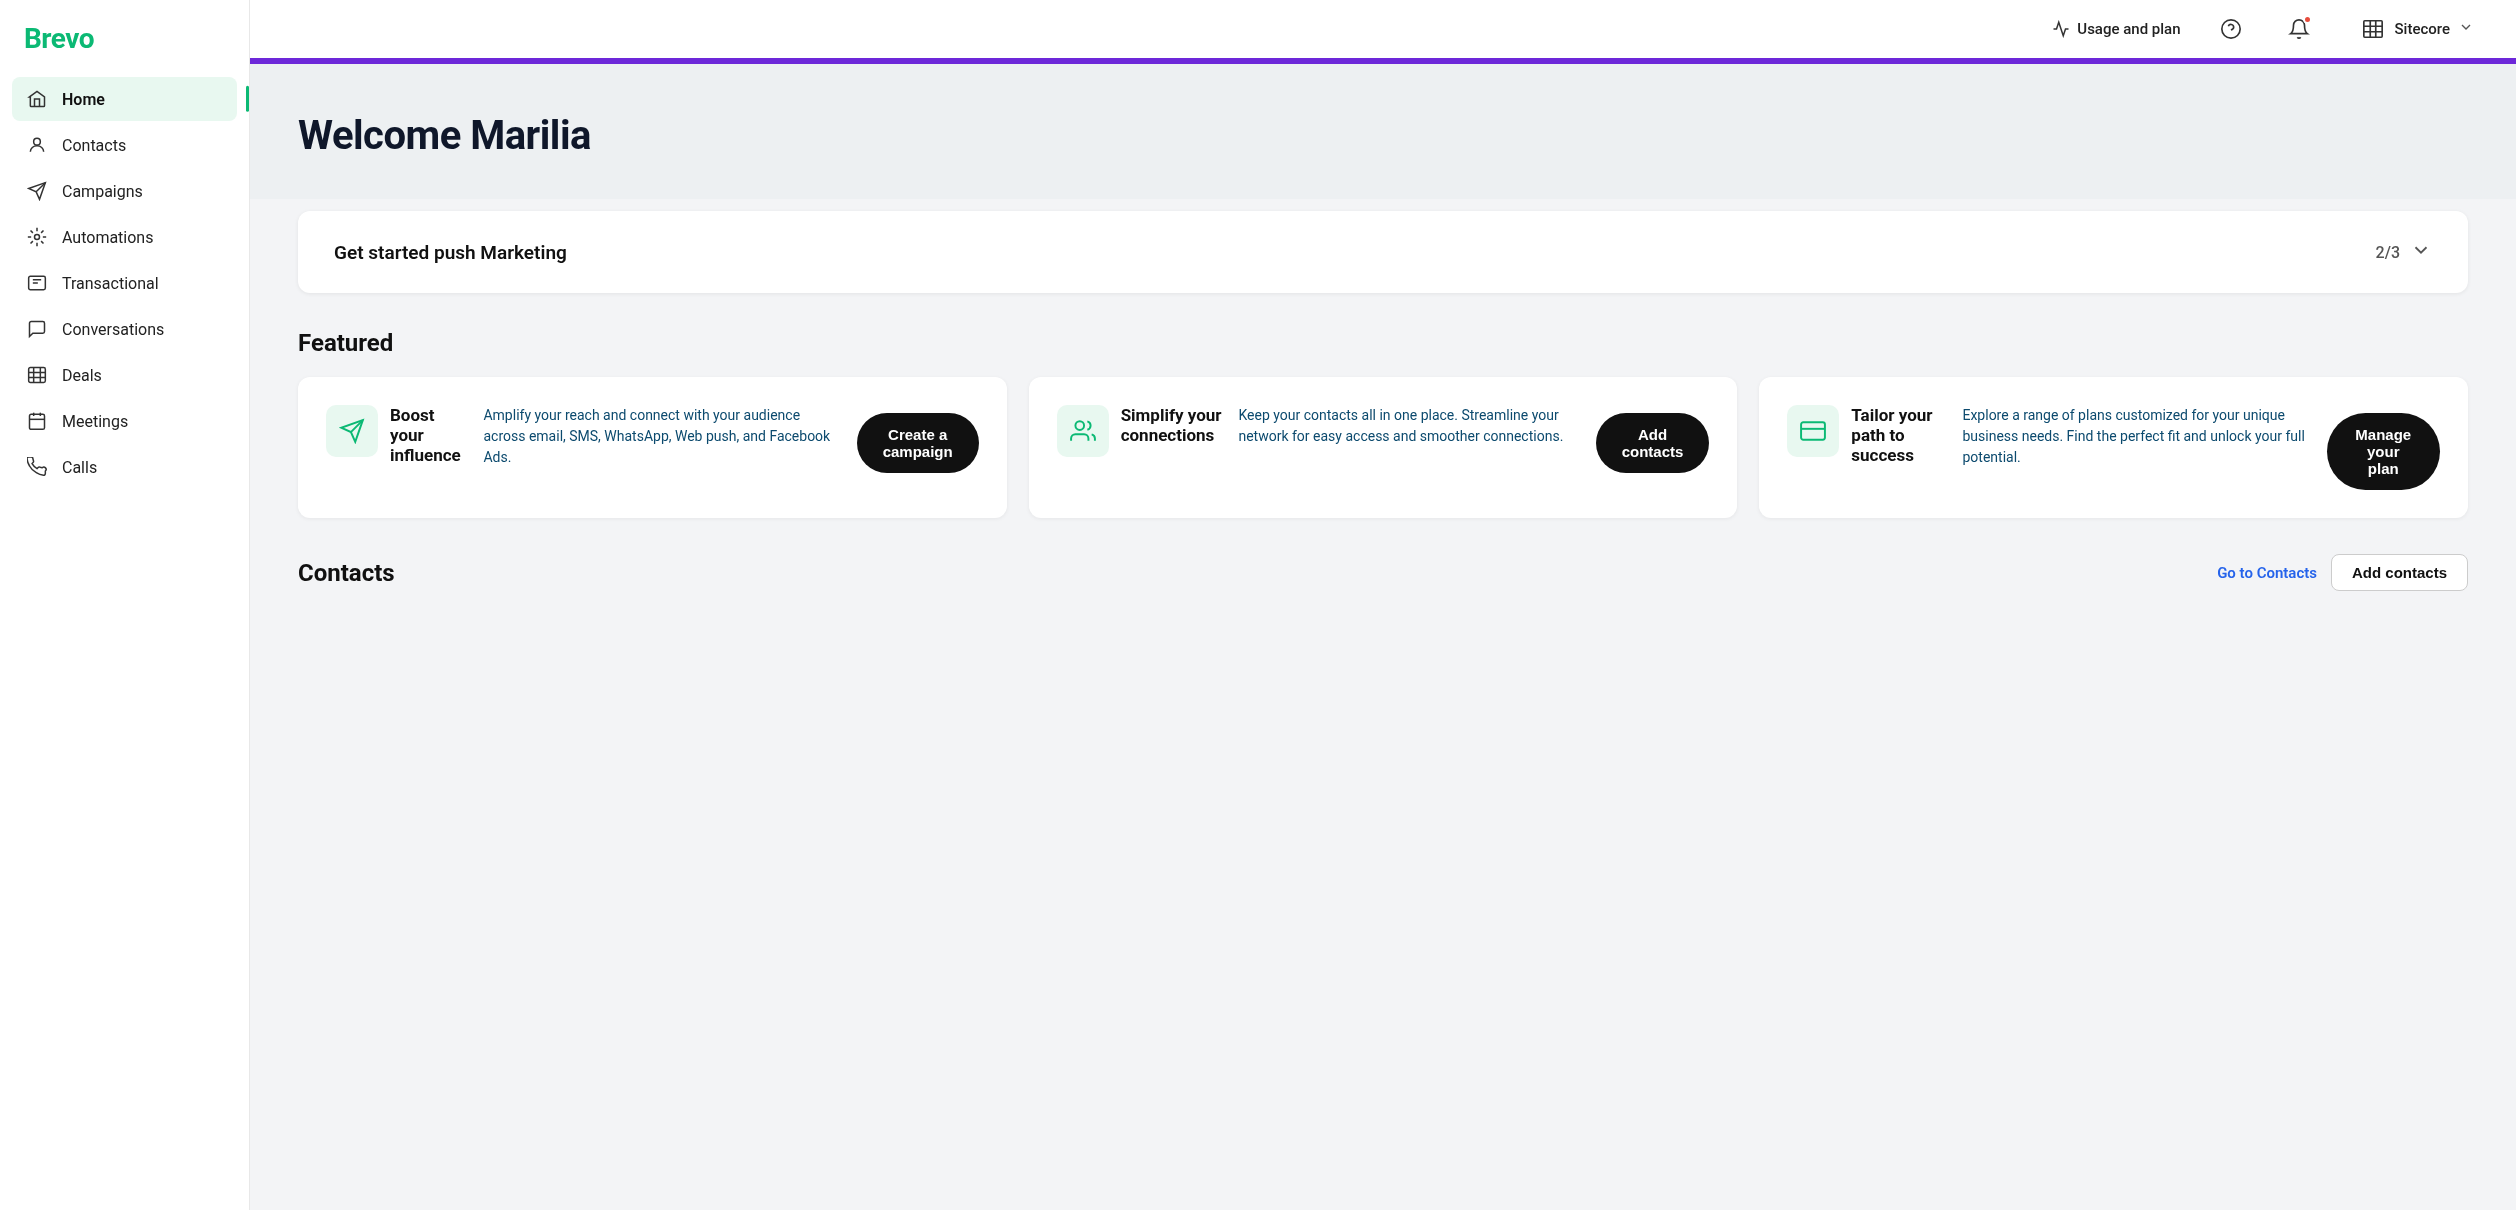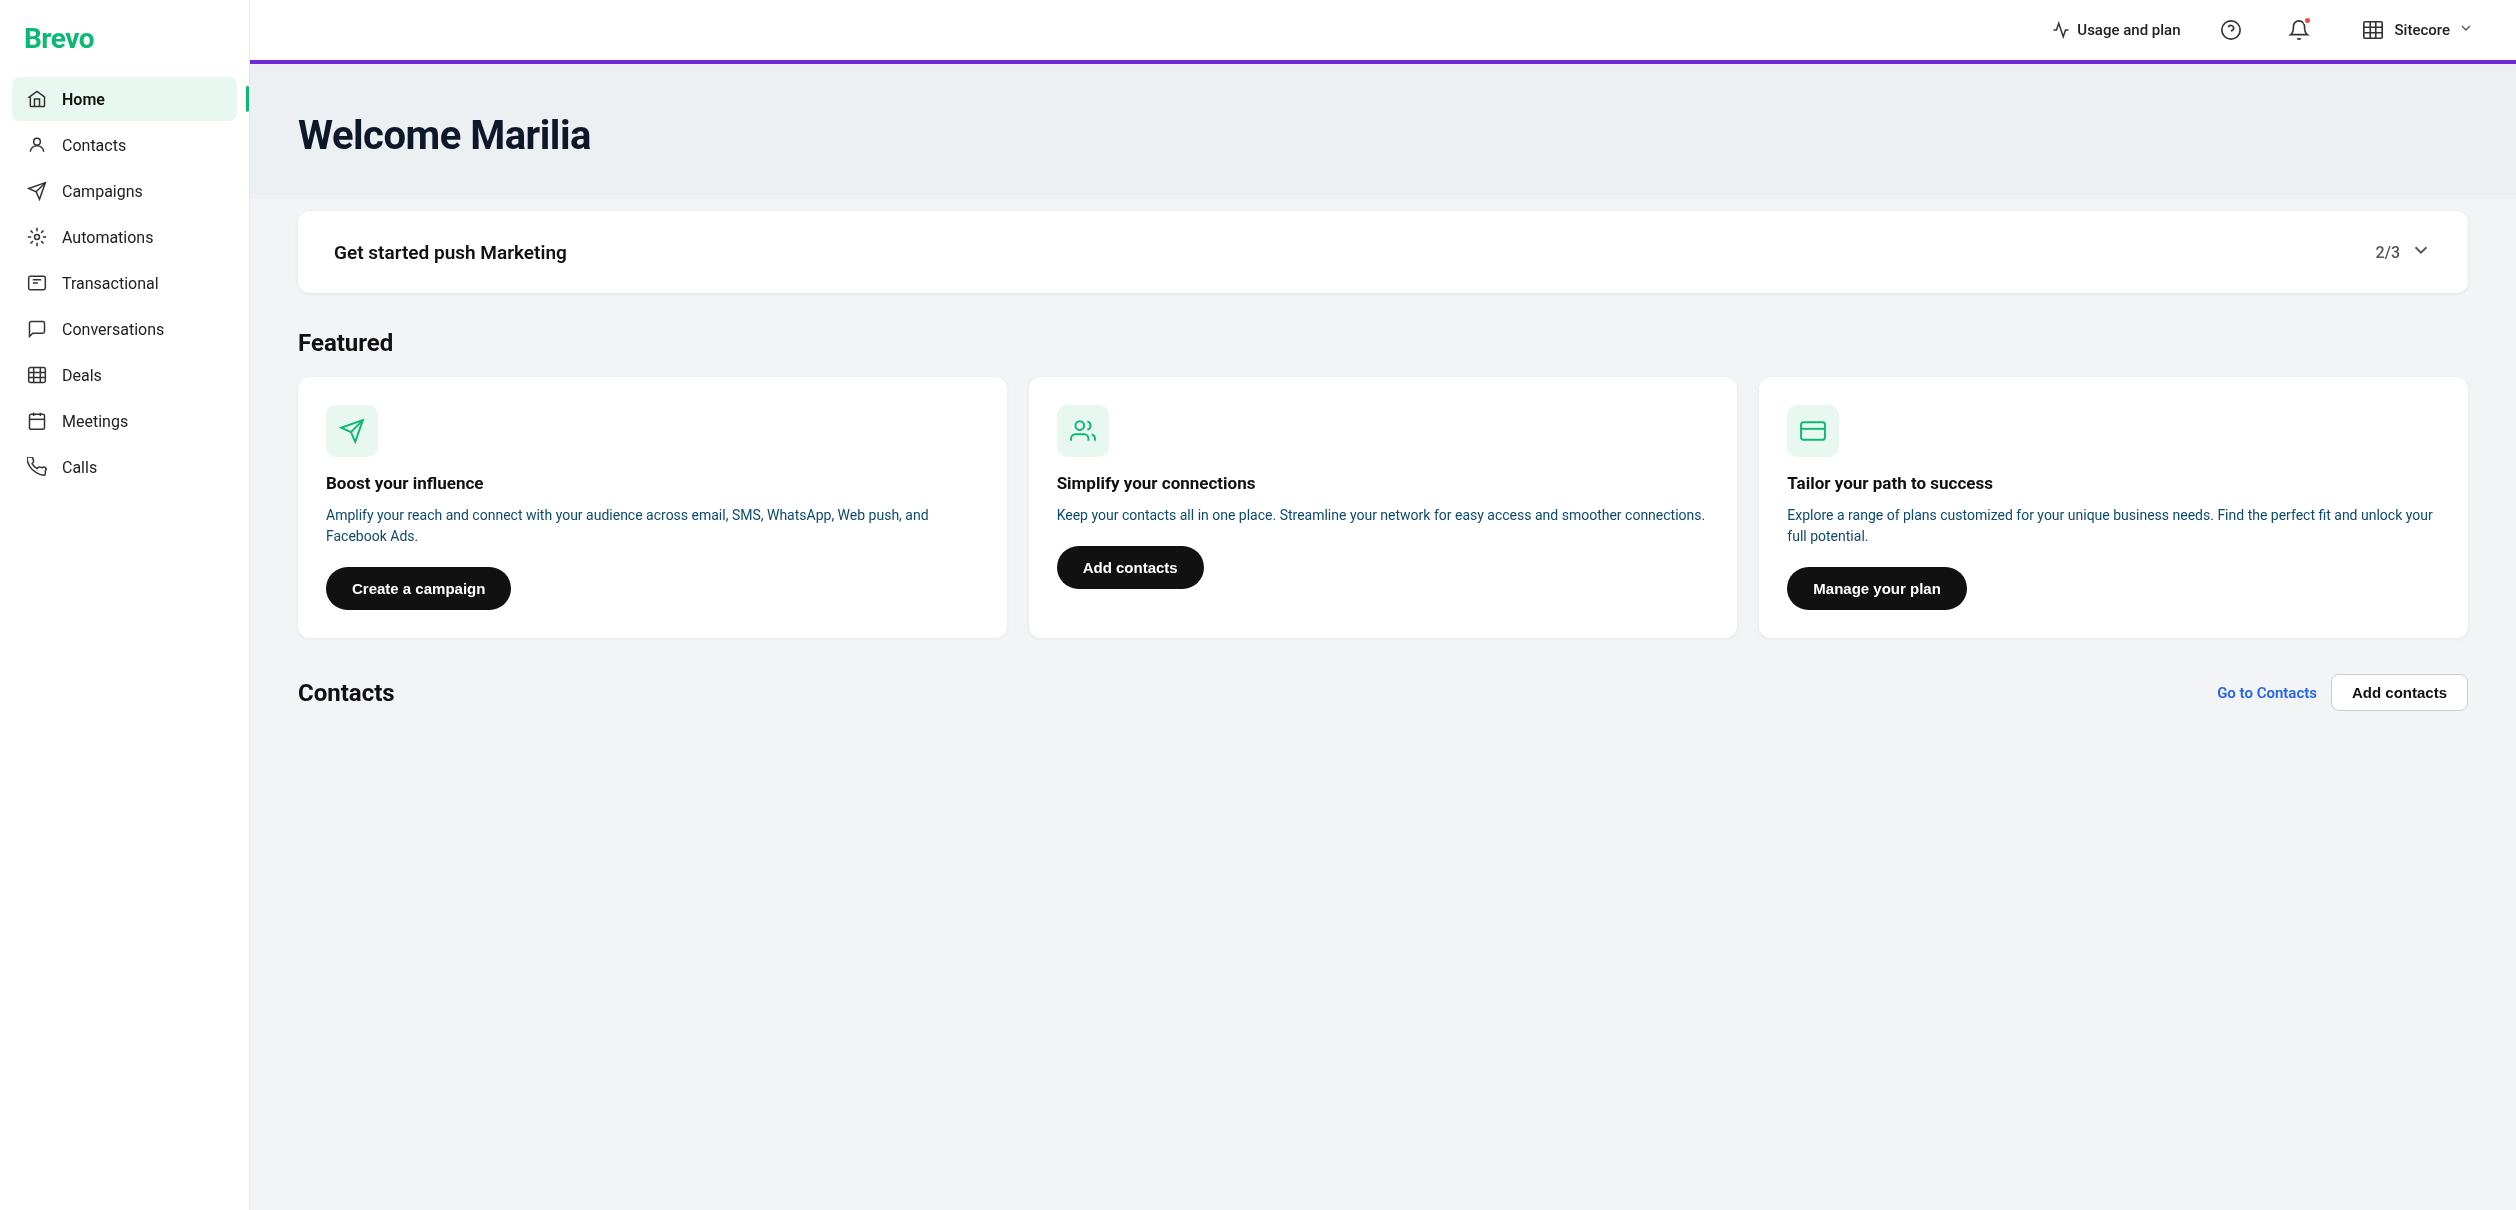--- a/index.html
+++ b/index.html
@@ -83,21 +83,21 @@
     .main {
       flex: 1;
       display: flex;
       flex-direction: column;
       overflow: hidden;
     }
 
     
     .header {
       background: #fff;
-      border-bottom: 4px solid #6d28d9;
+      border-bottom: 6px solid #6d28d9;
       display: flex;
       align-items: center;
       justify-content: flex-end;
       padding: 0 32px;
       height: 64px;
       gap: 32px;
       flex-shrink: 0;
     }
     .header-usage {
       display: flex;
@@ -244,21 +244,21 @@
     .cards-grid {
       display: grid;
       grid-template-columns: repeat(3, 1fr);
       gap: 22px;
     }
     .feature-card {
       background: #fff;
       border-radius: 12px;
       padding: 28px 28px 28px 28px;
       display: flex;
-      flex-direction: column;
+      flex-direction: row;
       gap: 12px;
       box-shadow: 0 1px 4px rgba(0,0,0,0.06);
     }
     .card-icon-wrap {
       width: 52px;
       height: 52px;
       background: #e8f8f0;
       border-radius: 10px;
       display: flex;
       align-items: center;

